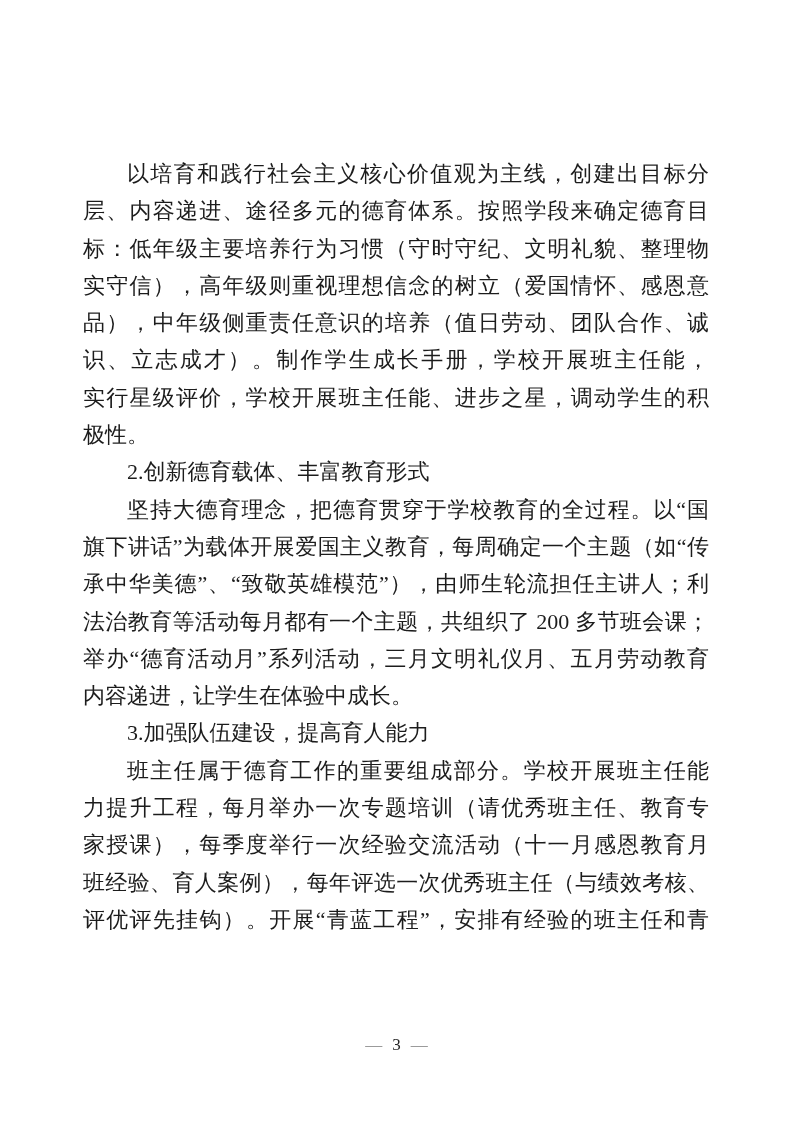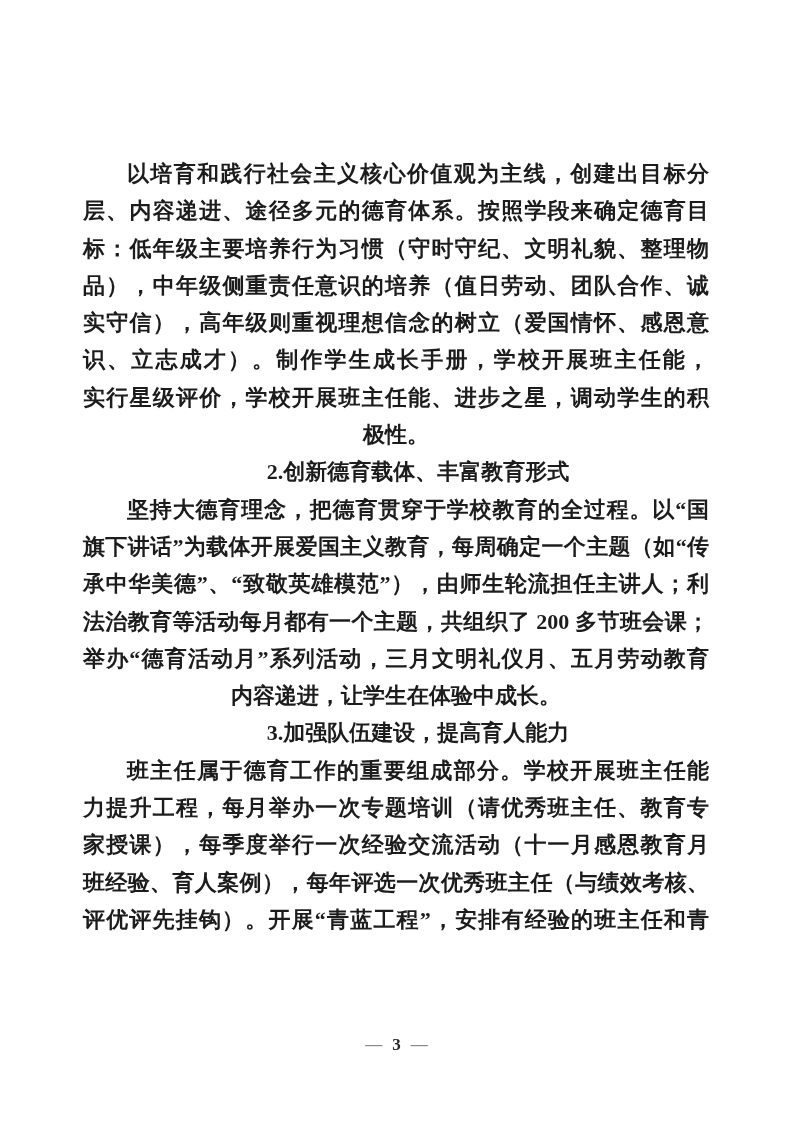--- a/index.html
+++ b/index.html
@@ -10,34 +10,33 @@
     background: #ffffff;
     overflow: hidden;
   }
   .page {
     position: relative;
     width: 793px;
     height: 1122px;
     background: #ffffff;
     font-family: "Liberation Serif", "DejaVu Serif", serif;
     color: #1c1c1c;
-    font-weight: bold;
   }
   .content {
     position: absolute;
     left: 83px;
     top: 155px;
     width: 626px;
   }
   .line {
     font-size: 22px;
     height: 37.3px;
     line-height: 37.3px;
     white-space: nowrap;
-    text-align: center;
+    text-align: left;
   }
   .line.justify {
     white-space: normal;
     text-align: justify;
     text-align-last: justify;
     text-justify: inter-character;
   }
   .line.indent {
     text-indent: 44px;
   }
@@ -60,22 +59,22 @@
   }
 </style>
 </head>
 <body>
 
 <div class="page">
   <div class="content" id="content">
       <div class="line justify indent">以培育和践行社会主义核心价值观为主线，创建出目标分</div>
       <div class="line justify">层、内容递进、途径多元的德育体系。按照学段来确定德育目</div>
       <div class="line justify">标：低年级主要培养行为习惯（守时守纪、文明礼貌、整理物</div>
+      <div class="line justify">实守信），高年级则重视理想信念的树立（爱国情怀、感恩意</div>
       <div class="line justify">品），中年级侧重责任意识的培养（值日劳动、团队合作、诚</div>
-      <div class="line justify">实守信），高年级则重视理想信念的树立（爱国情怀、感恩意</div>
       <div class="line justify">识、立志成才）。制作学生成长手册，学校开展班主任能，</div>
       <div class="line justify">实行星级评价，学校开展班主任能、进步之星，调动学生的积</div>
       <div class="line">极性。</div>
       <div class="line indent">2.创新德育载体、丰富教育形式</div>
       <div class="line justify indent">坚持大德育理念，把德育贯穿于学校教育的全过程。以“国</div>
       <div class="line justify">旗下讲话”为载体开展爱国主义教育，每周确定一个主题（如“传</div>
       <div class="line justify">承中华美德”、“致敬英雄模范”），由师生轮流担任主讲人；利</div>
       <div class="line justify">法治教育等活动每月都有一个主题，共组织了 200 多节班会课；</div>
       <div class="line justify">举办“德育活动月”系列活动，三月文明礼仪月、五月劳动教育</div>
       <div class="line">内容递进，让学生在体验中成长。</div>

